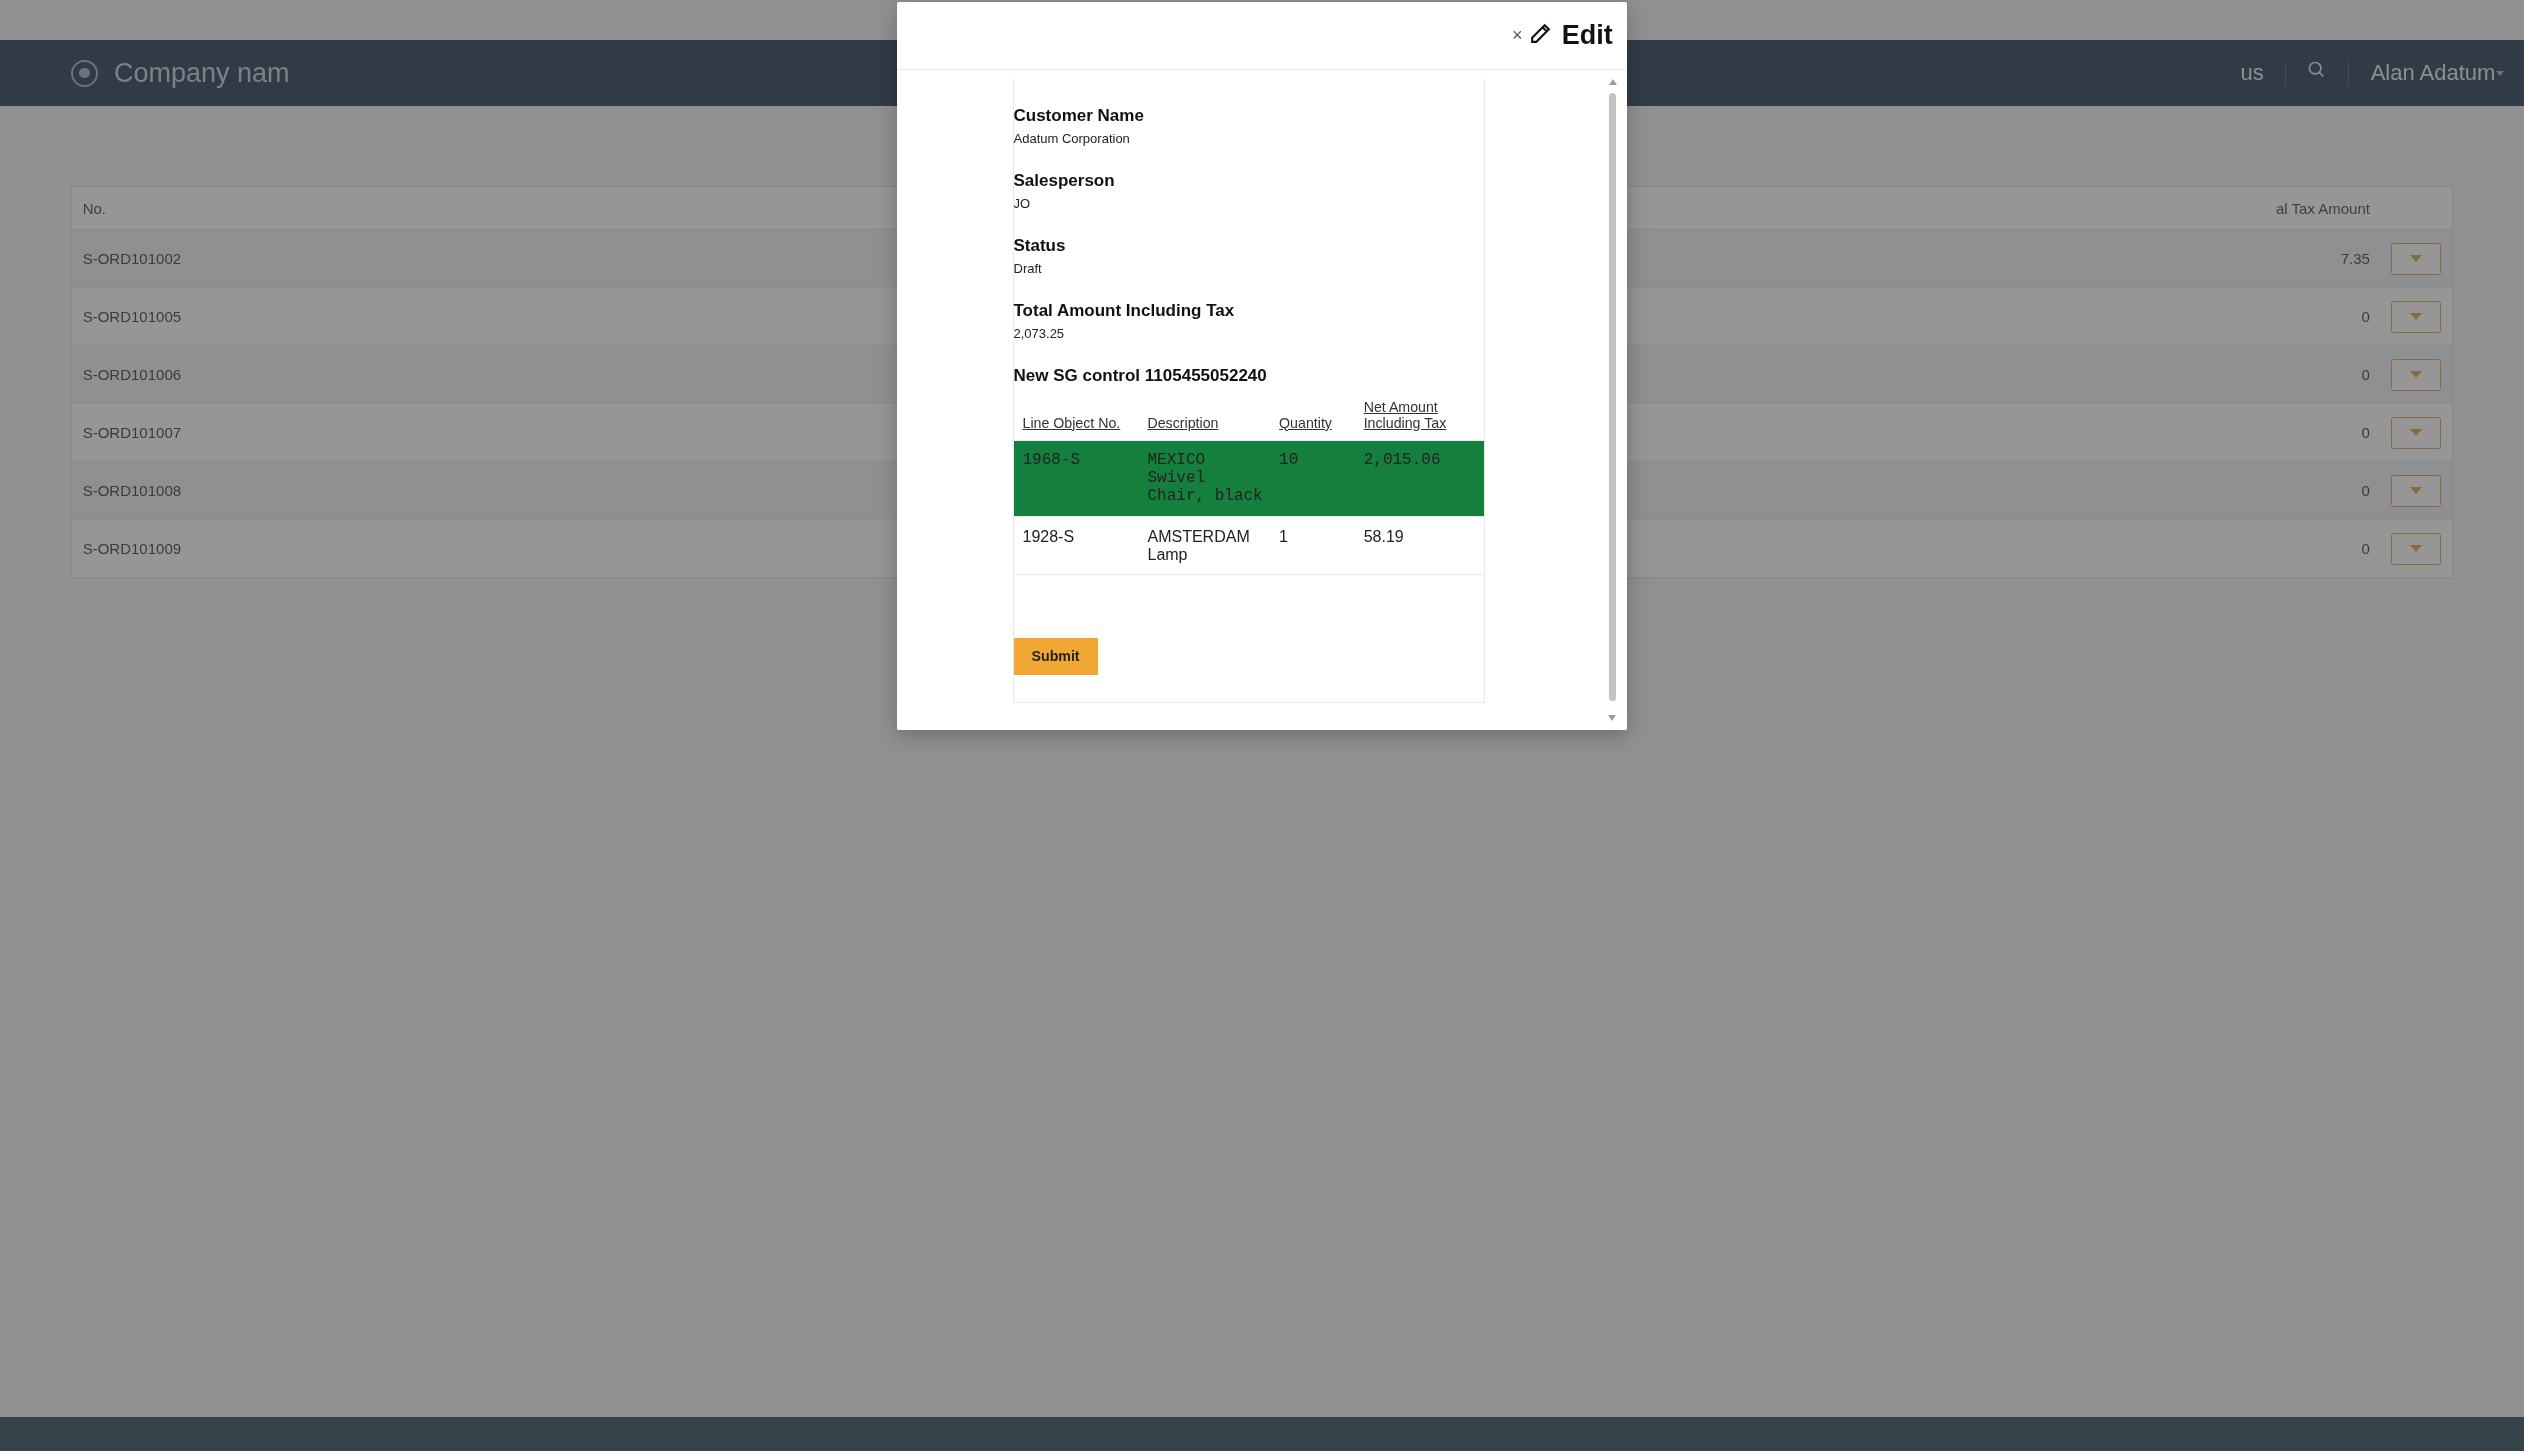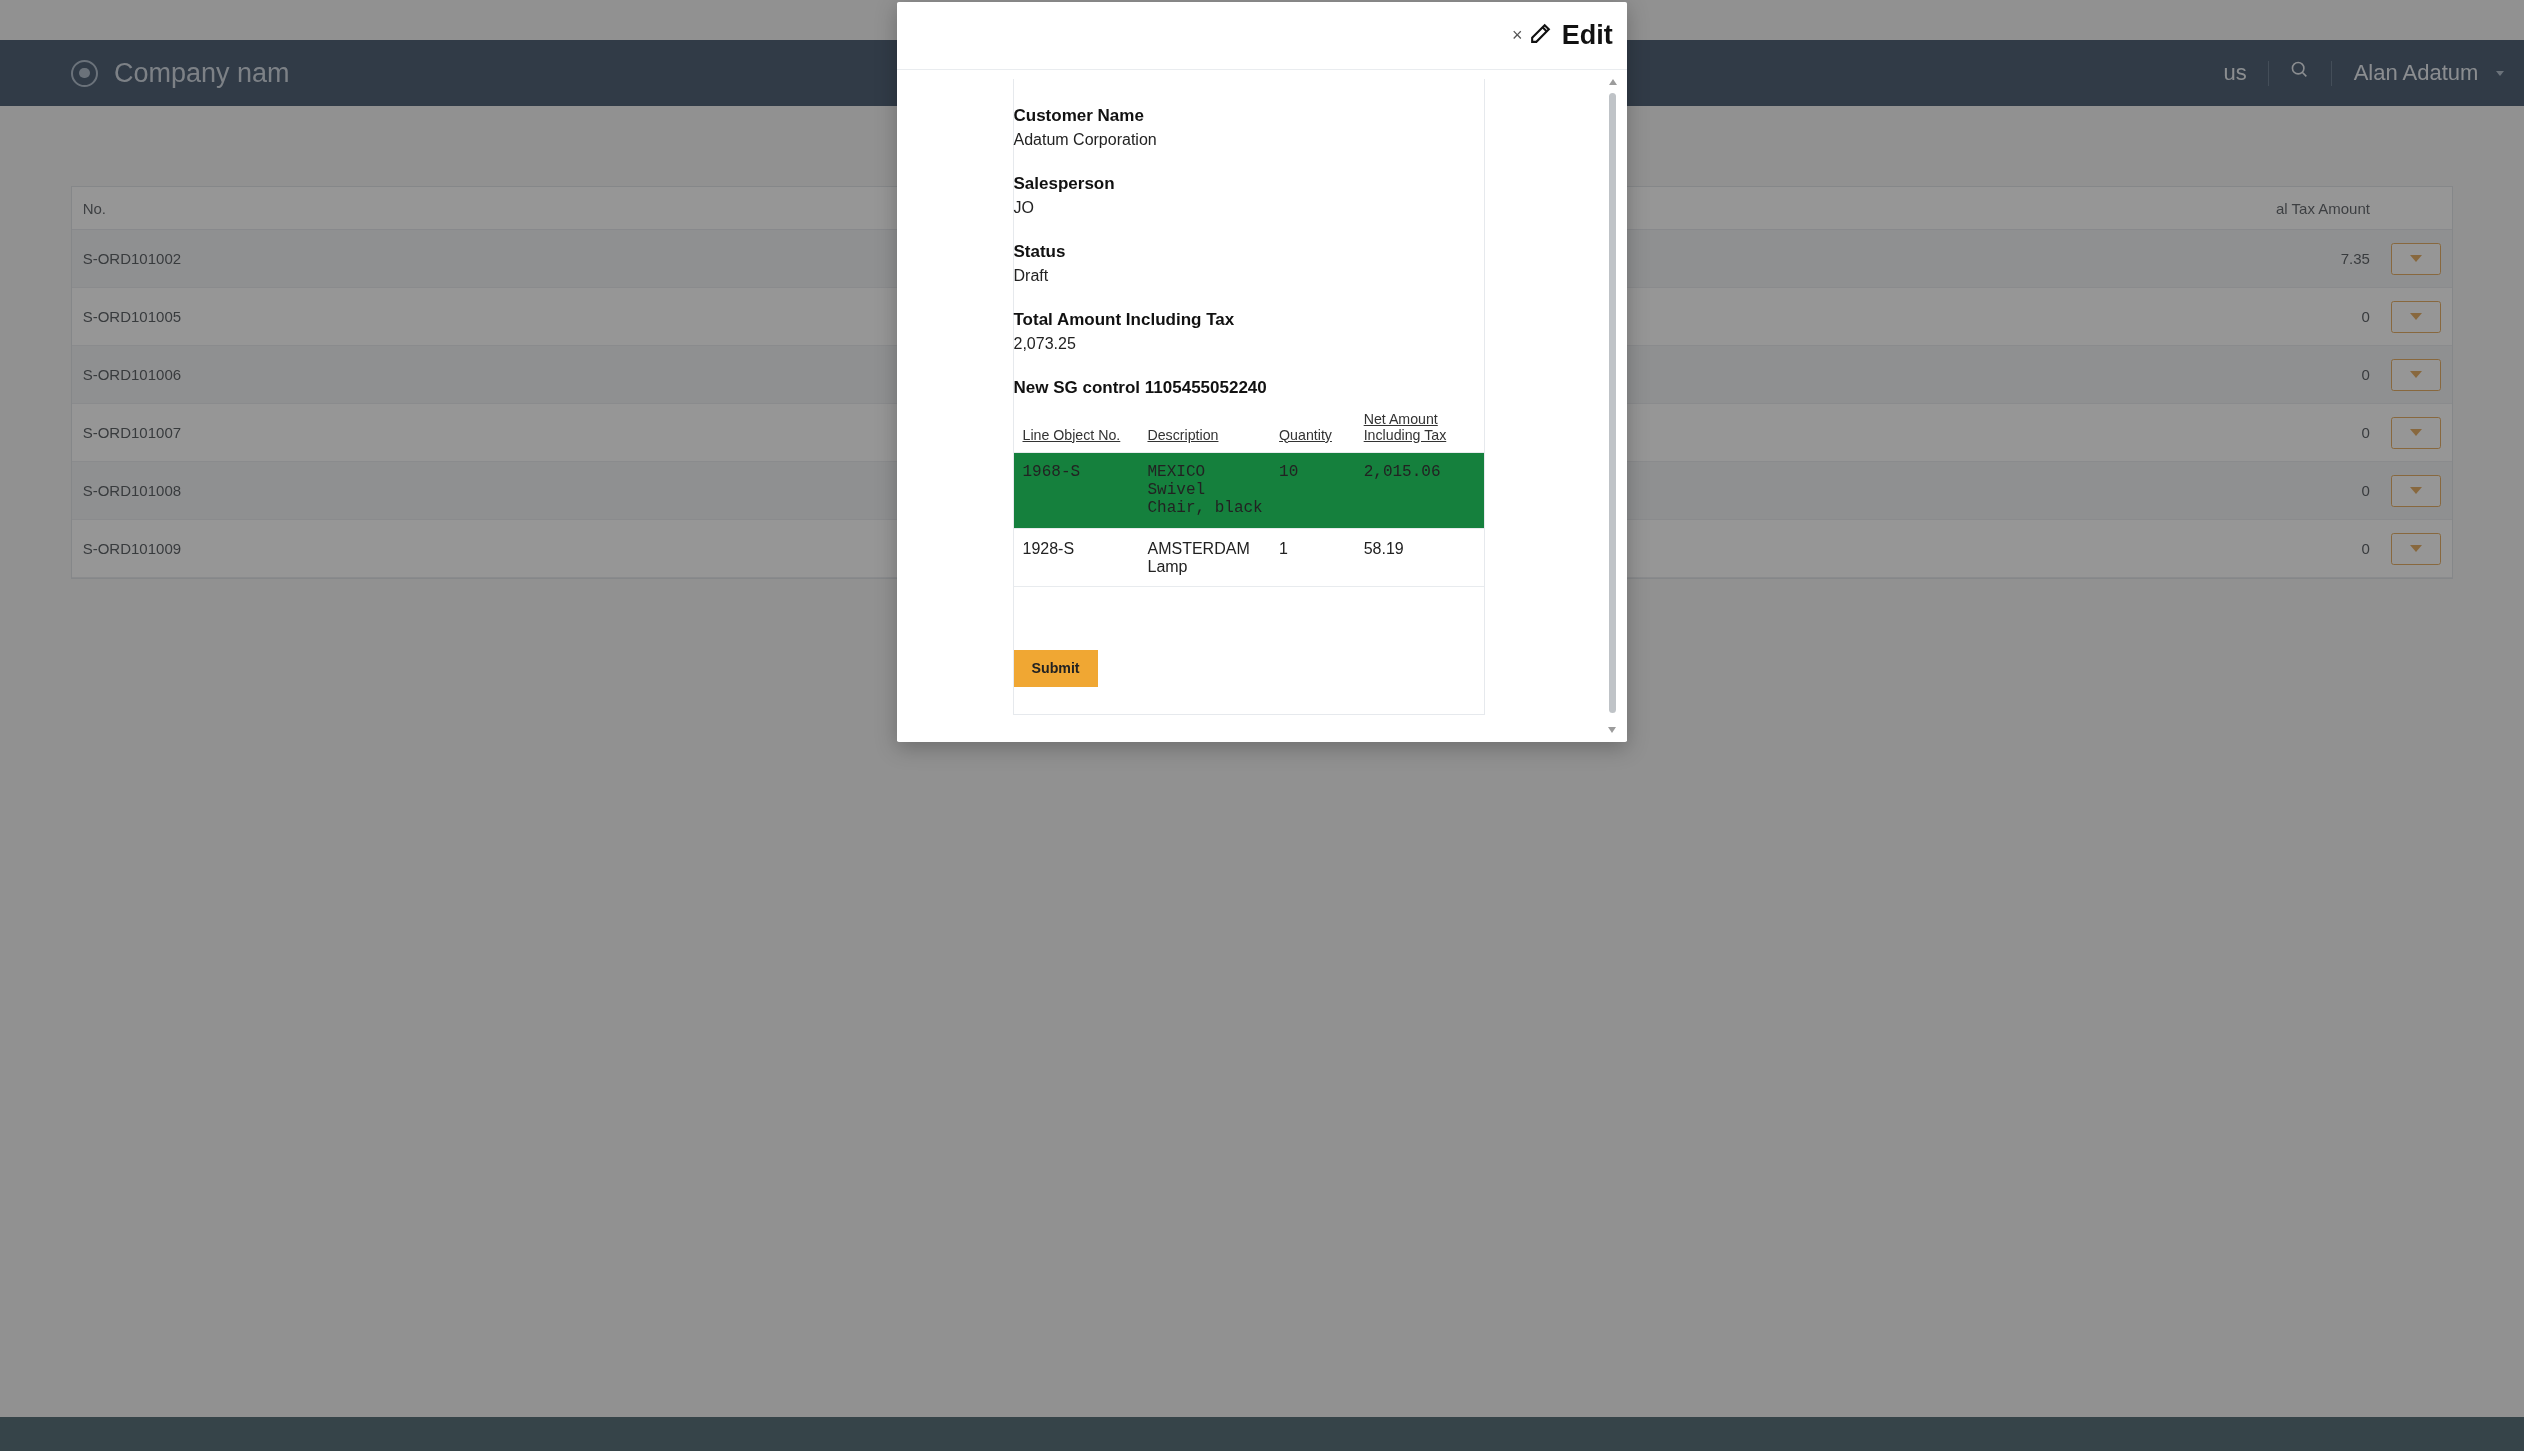--- a/index.html
+++ b/index.html
@@ -23,21 +23,21 @@
     width: 27px; height: 27px; border: 2.7px solid #9fb0c2; border-radius: 50%;
     display: flex; align-items: center; justify-content: center;
     margin-right: 16px;
   }
   .logo::after { content:""; width:10.7px; height:10.7px; background:#9fb0c2; border-radius:50%; }
   .company { font-size: 27px; font-weight: 400; color:#c7d1dc; }
   .topspacer { flex:1; }
   .topright { display:flex; align-items:flex-end; gap: 21.4px; font-size:22px; color:#e6ecf2; }
   .vdiv { width:0.9px; height:25px; background:#4a6079; }
   .search-icon svg { width:19.6px; height:19.6px; stroke:#e6ecf2; fill:none; stroke-width:2; }
-  .user-drop { display:flex; align-items:center; gap:18px; }
+  .user-drop { display:flex; align-items:center; gap:1px; }
   .caret-down { width:0; height:0; border-left:4.5px solid transparent; border-right:4.5px solid transparent; border-top:5.3px solid #9fb0c2; }
 
   .content-area { padding: 80px 71px 36px 71px; }
   .bgtable { width:100%; border:0.9px solid #d9dde2; background:#fff; border-collapse:separate; border-spacing:0; }
   .bgtable thead th {
     text-align:left; font-weight:400; font-size:15px; color:#3a3f45;
     padding: 12.5px 10.7px; border-bottom:0.9px solid #dfe3e8; 
   }
   .bgtable thead th.right { text-align:right; }
   .bgtable tbody td {
@@ -100,21 +100,21 @@
   .card {
     margin: 0 auto; width:472px;
     border:0.9px solid #e6e9ed; border-top:none; padding: 9px 0 27px 0;
     background:#fff;
   }
   .section { padding: 7.1px 0; }
   .label {
     font-weight:700; font-size:17px; color:#111; margin-top:10.7px;
   }
   .value {
-    font-size:16px; color:#222; margin-top:5.3px;
+    font-size:13px; color:#222; margin-top:5.3px;
   }
 
   .inner-table {
     width:100%; margin-top:7.1px; border-collapse:collapse;
   }
   .inner-table thead th {
     text-align:left; font-weight:400; font-size:14.2px; color:#333;
     padding: 5.3px 7.1px 9px 7.1px; text-decoration: underline;
     vertical-align: bottom;
   }

